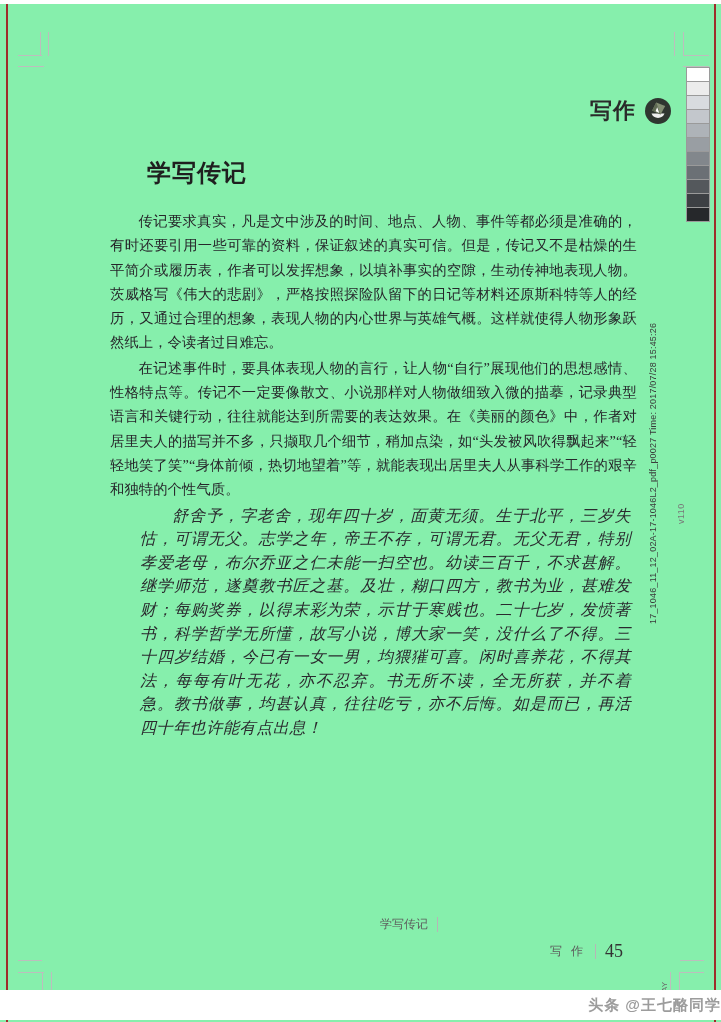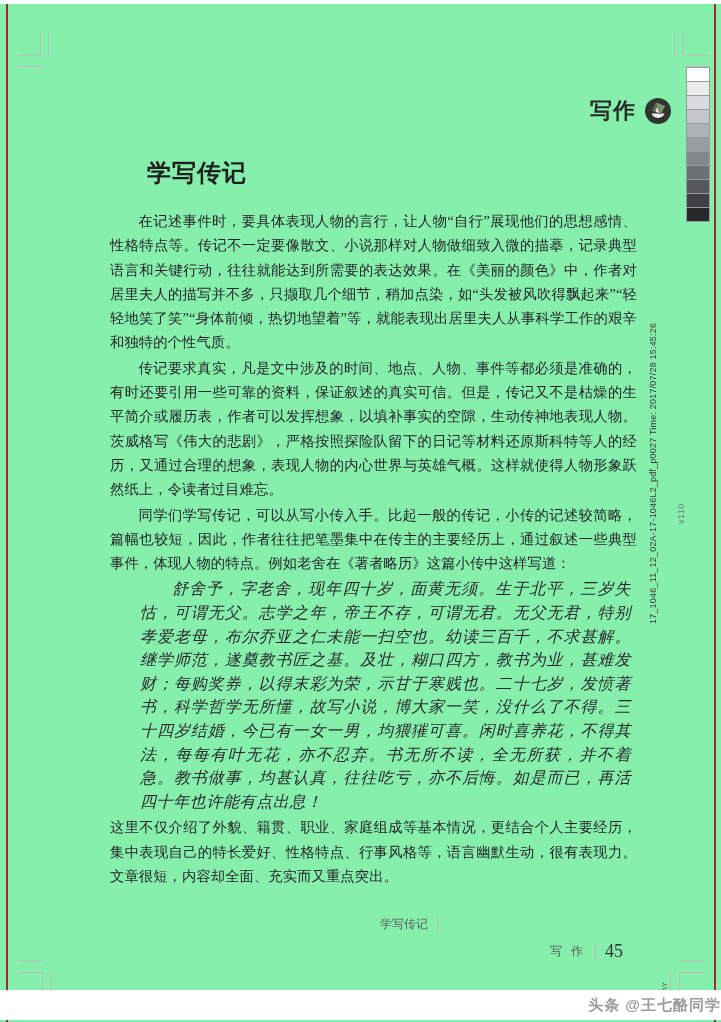--- a/index.html
+++ b/index.html
@@ -317,25 +317,23 @@
       <path d="M7.5 16.5 A7 7 0 0 0 20.5 16.5 L14 16.5 Z" fill="#ffffff" opacity="0.92"></path>
       <path d="M12.2 5.6 L21.2 9.1 L16.6 17.4 L8.2 13.6 Z" fill="#828d72"></path>
       <path d="M12.2 5.6 L16.6 17.4 L8.2 13.6 Z" fill="#5e6a53"></path>
       <path d="M13.2 10.2 L15.3 16.0 L11.6 14.2 Z" fill="#ffffff"></path>
     </svg>
   </div>
 
   <h1 id="article-title">学写传记</h1>
 
   <div id="article-body">
+    <p class="body-para">传记要求真实，凡是文中涉及的时间、地点、人物、事件等都必须是准确的，有时还要引用一些可靠的资料，保证叙述的真实可信。但是，传记又不是枯燥的生平简介或履历表，作者可以发挥想象，以填补事实的空隙，生动传神地表现人物。茨威格写《伟大的悲剧》，严格按照探险队留下的日记等材料还原斯科特等人的经历，又通过合理的想象，表现人物的内心世界与英雄气概。这样就使得人物形象跃然纸上，令读者过目难忘。</p>
     <p class="body-para">在记述事件时，要具体表现人物的言行，让人物“自行”展现他们的思想感情、性格特点等。传记不一定要像散文、小说那样对人物做细致入微的描摹，记录典型语言和关键行动，往往就能达到所需要的表达效果。在《美丽的颜色》中，作者对居里夫人的描写并不多，只撷取几个细节，稍加点染，如“头发被风吹得飘起来”“轻轻地笑了笑”“身体前倾，热切地望着”等，就能表现出居里夫人从事科学工作的艰辛和独特的个性气质。</p>
-    <p class="body-para">传记要求真实，凡是文中涉及的时间、地点、人物、事件等都必须是准确的，有时还要引用一些可靠的资料，保证叙述的真实可信。但是，传记又不是枯燥的生平简介或履历表，作者可以发挥想象，以填补事实的空隙，生动传神地表现人物。茨威格写《伟大的悲剧》，严格按照探险队留下的日记等材料还原斯科特等人的经历，又通过合理的想象，表现人物的内心世界与英雄气概。这样就使得人物形象跃然纸上，令读者过目难忘。</p>
-    <p class="body-para">同学们学写传记，可以从写小传入手。比起一般的传记，小传的记述较简略，篇幅也较短，因此，作者往往把笔墨集中在传主的主要经历上，通过叙述一些典型事件，体现人物的特点。例如老舍在《著者略历》这篇小传中这样写道：</p>
     <blockquote id="quote-block">舒舍予，字老舍，现年四十岁，面黄无须。生于北平，三岁失怙，可谓无父。志学之年，帝王不存，可谓无君。无父无君，特别孝爱老母，布尔乔亚之仁未能一扫空也。幼读三百千，不求甚解。继学师范，遂奠教书匠之基。及壮，糊口四方，教书为业，甚难发财；每购奖券，以得末彩为荣，示甘于寒贱也。二十七岁，发愤著书，科学哲学无所懂，故写小说，博大家一笑，没什么了不得。三十四岁结婚，今已有一女一男，均猥獕可喜。闲时喜养花，不得其法，每每有叶无花，亦不忍弃。书无所不读，全无所获，并不着急。教书做事，均甚认真，往往吃亏，亦不后悔。如是而已，再活四十年也许能有点出息！</blockquote>
-    <p id="closing-para">这里不仅介绍了外貌、籍贯、职业、家庭组成等基本情况，更结合个人主要经历，集中表现自己的特长爱好、性格特点、行事风格等，语言幽默生动，很有表现力。文章很短，内容却全面、充实而又重点突出。</p>
   </div>
 
   <div id="page-footer">
     <div id="footer-left-group">
       <span>学写传记</span>
       <span class="footer-divider"></span>
     </div>
     <div id="footer-right-group">
       <span id="footer-section-label">写 作</span>
       <span class="footer-divider"></span>

